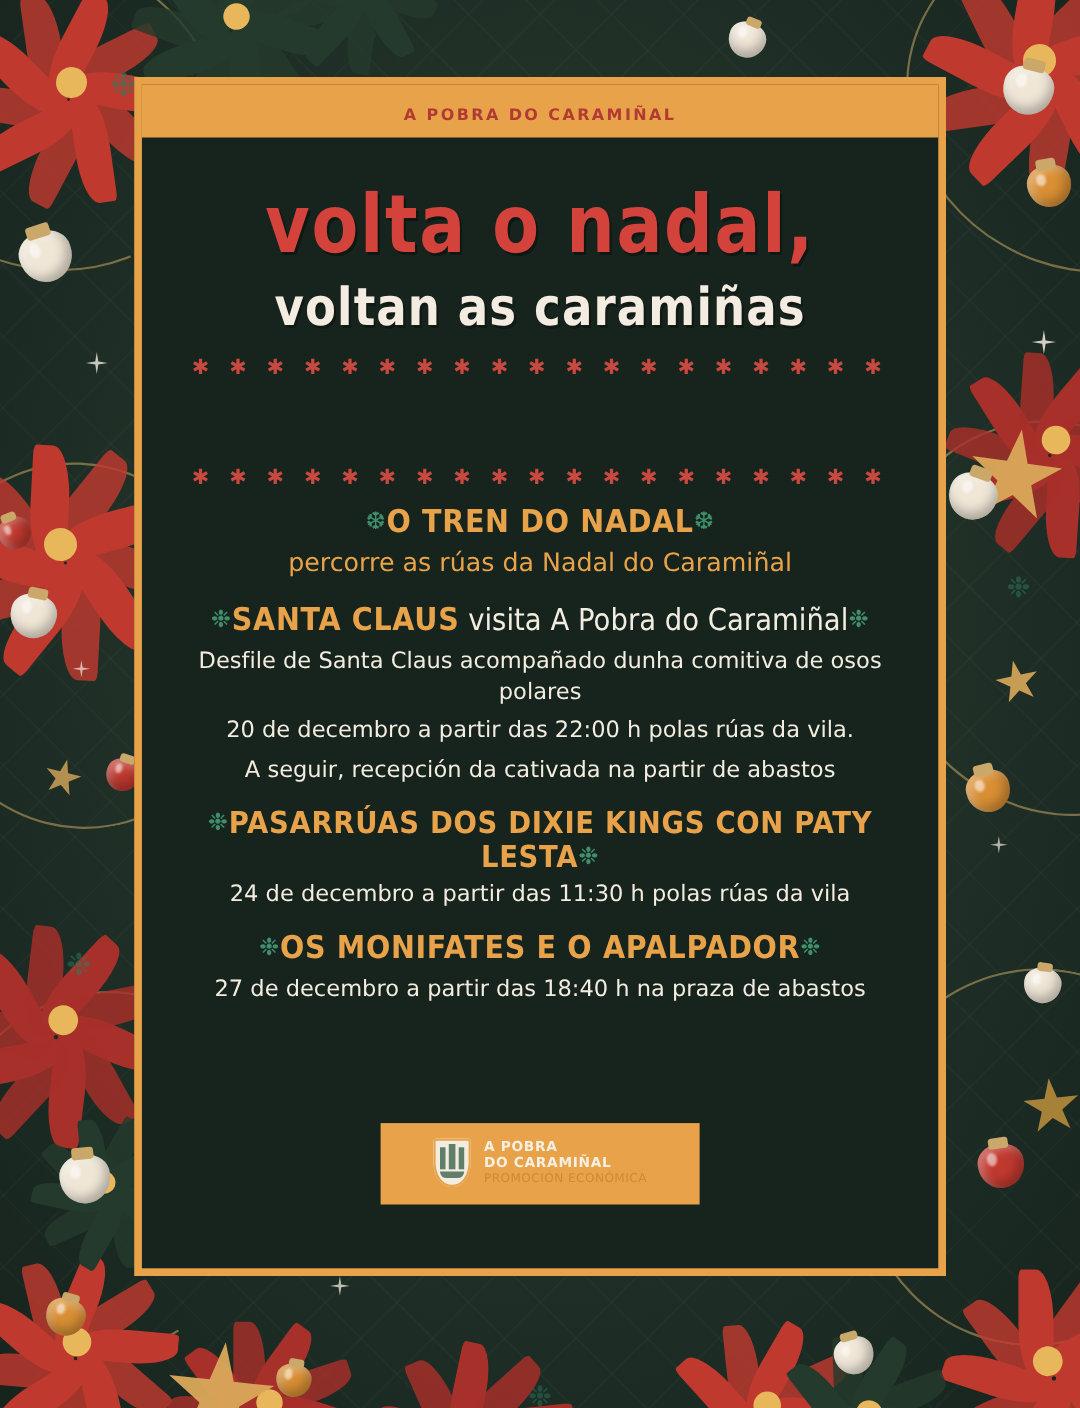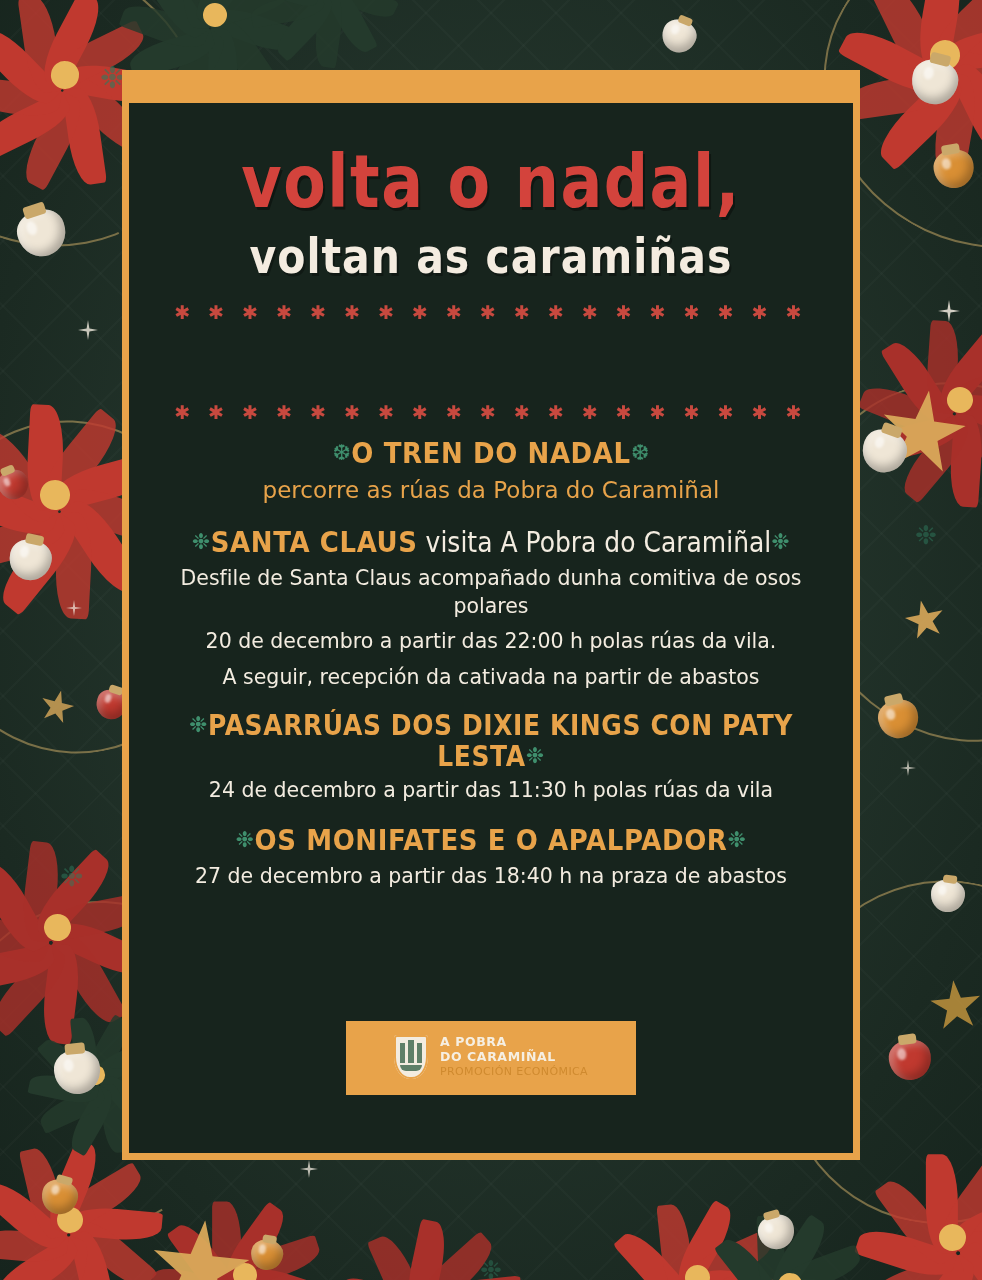--- a/index.html
+++ b/index.html
@@ -569,35 +569,36 @@
       <div class="snowflake-bg" style="left: 770px; top: 195px; font-size: 46px; color: rgb(47, 122, 94); opacity: 0.9;">❉</div>
       <div class="snowflake-bg" style="left: 100px; top: 60px; font-size: 30px; color: rgb(47, 122, 94); opacity: 0.6;">❉</div>
       <div class="snowflake-bg" style="left: 60px; top: 860px; font-size: 28px; color: rgb(47, 122, 94); opacity: 0.5;">❉</div>
       <div class="snowflake-bg" style="left: 915px; top: 520px; font-size: 26px; color: rgb(47, 122, 94); opacity: 0.5;">❉</div>
       <div class="snowflake-bg" style="left: 480px; top: 1255px; font-size: 26px; color: rgb(47, 122, 94); opacity: 0.45;">❉</div>
     </div>
 
   <div class="frame">
 
     <div class="header-band">
+      <div class="header-sub">A POBRA DO CARAMIÑAL</div>
     </div>
 
     <div class="body-area">
       <div class="big-title">volta o nadal,</div>
       <div class="big-title-2">voltan as caramiñas</div>
 
       <div class="divider">✱ ✱ ✱ ✱ ✱ ✱ ✱ ✱ ✱ ✱ ✱ ✱ ✱ ✱ ✱ ✱ ✱ ✱ ✱</div>
 
       <div id="events">
           <div class="evt-gap"></div>
           <div class="evt-gap"></div>
           <div class="divider">✱ ✱ ✱ ✱ ✱ ✱ ✱ ✱ ✱ ✱ ✱ ✱ ✱ ✱ ✱ ✱ ✱ ✱ ✱</div>
           <div class="evt">
             <div class="evt-head"><span class="flake">❆ </span><span>O TREN DO NADAL</span><span class="flake"> ❆</span></div>
-            <div class="evt-sub amber">percorre as rúas da Pobra do Caramiñal</div>
+            <div class="evt-sub amber">percorre as rúas da Nadal do Caramiñal</div>
           </div>
           <div class="evt-gap"></div>
           <div class="evt">
             <div class="evt-head"><span class="flake">❉ </span><span>SANTA CLAUS</span><span class="plain"> visita A Pobra do Caramiñal</span><span class="flake"> ❉</span></div>
             <div class="evt-sub">Desfile de Santa Claus acompañado dunha comitiva de osos polares</div>
             <div class="evt-sub">20 de decembro a partir das 22:00 h polas rúas da vila.</div>
             <div class="evt-sub">A seguir, recepción da cativada na partir de abastos</div>
           </div>
           <div class="evt-gap"></div>
           <div class="evt">

